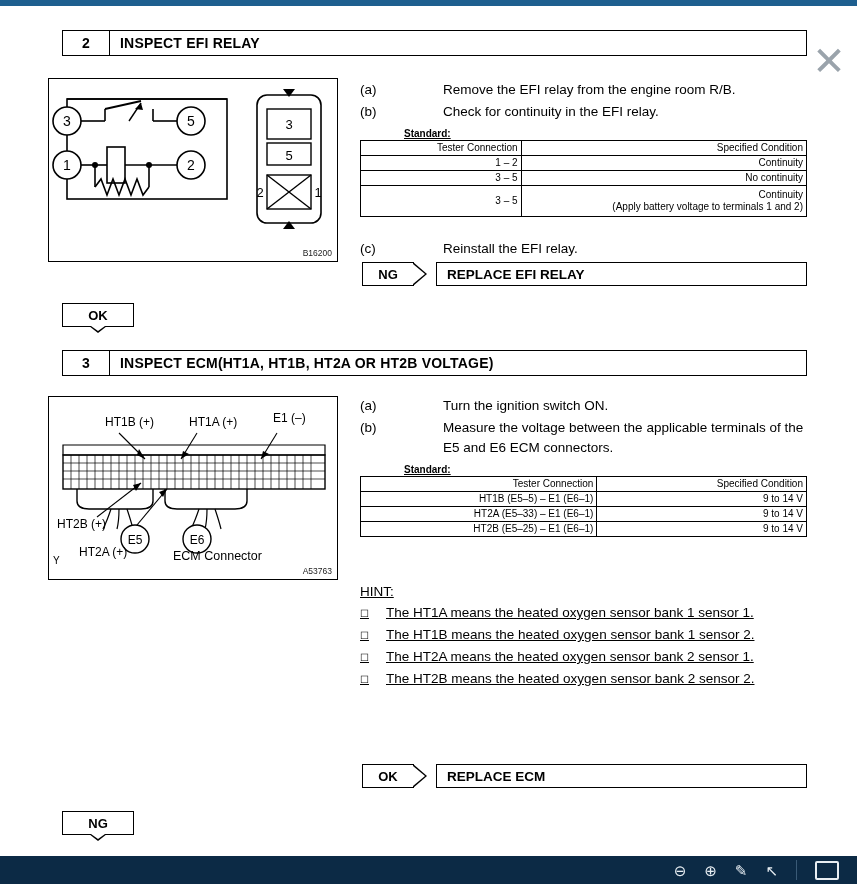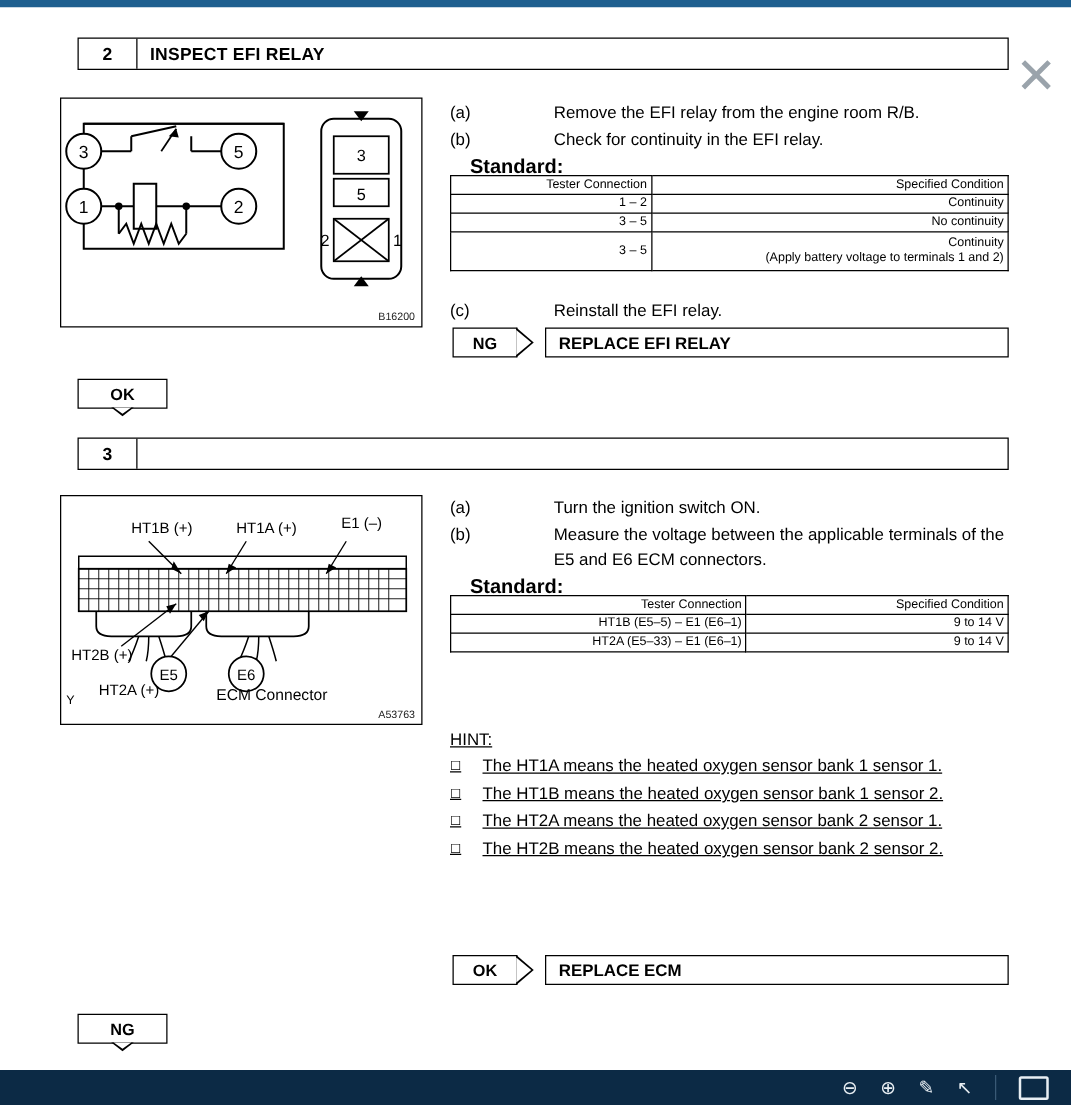--- a/index.html
+++ b/index.html
@@ -136,22 +136,23 @@
   .instr .lbl {
     width: 36px;
     flex: none;
   }
   .instr .txt {
     flex: 1;
     margin-left: 47px;
   }
   .standard {
     font-weight: bold;
-    margin-left: 16px;
-    font-size: 16px;
+    margin-left: 44px;
+    font-size: 10px;
+    text-decoration: underline;
   }
   
   table.dt {
     position: absolute;
     border-collapse: collapse;
     font-size: 10px;
     background: #fff;
   }
   table.dt th, table.dt td {
     border: 1px solid #000;
@@ -402,20 +403,21 @@
       </div>
       <div class="barbox">REPLACE EFI RELAY</div>
     </div>
 
     <div class="flag" style="left:62px; top:297px;">
       <span>OK</span>
     </div>
 
     <div class="step" style="left:62px; top:344px; width:745px;">
       <div class="num">3</div>
+      <div class="ttl">INSPECT ECM(HT1A, HT1B, HT2A OR HT2B VOLTAGE)</div>
     </div>
 
     <div class="figbox" style="left:48px; top:390px; width:290px; height:184px;">
       <svg width="288" height="182" viewBox="0 0 288 182">
 
         <path d="M14,58 L276,58 L276,48 L14,48 Z" fill="none" stroke="#000" stroke-width="1.2"></path>
         <rect x="14" y="58" width="262" height="34" fill="none" stroke="#000" stroke-width="1.4"></rect>
 
         <g stroke="#000" stroke-width="0.7">
           <line x1="14" y1="66" x2="276" y2="66"></line>
@@ -509,20 +511,24 @@
         <th style="width:47%;">Specified Condition</th>
       </tr>
       <tr>
         <td>HT1B (E5–5) – E1 (E6–1)</td>
         <td>9 to 14 V</td>
       </tr>
       <tr>
         <td>HT2A (E5–33) – E1 (E6–1)</td>
         <td>9 to 14 V</td>
       </tr>
+      <tr>
+        <td>HT2B (E5–25) – E1 (E6–1)</td>
+        <td>9 to 14 V</td>
+      </tr>
     </tbody>
       </table>
 
     <div class="hint" style="left:360px; top:576px; width:448px;text-decoration:underline;">
       <div class="hdr">HINT:</div>
       <div class="item">
         <div class="bullet">☐</div>
         <div class="itxt">The HT1A means the heated oxygen sensor bank 1 sensor 1.</div>
       </div>
       <div class="item">

